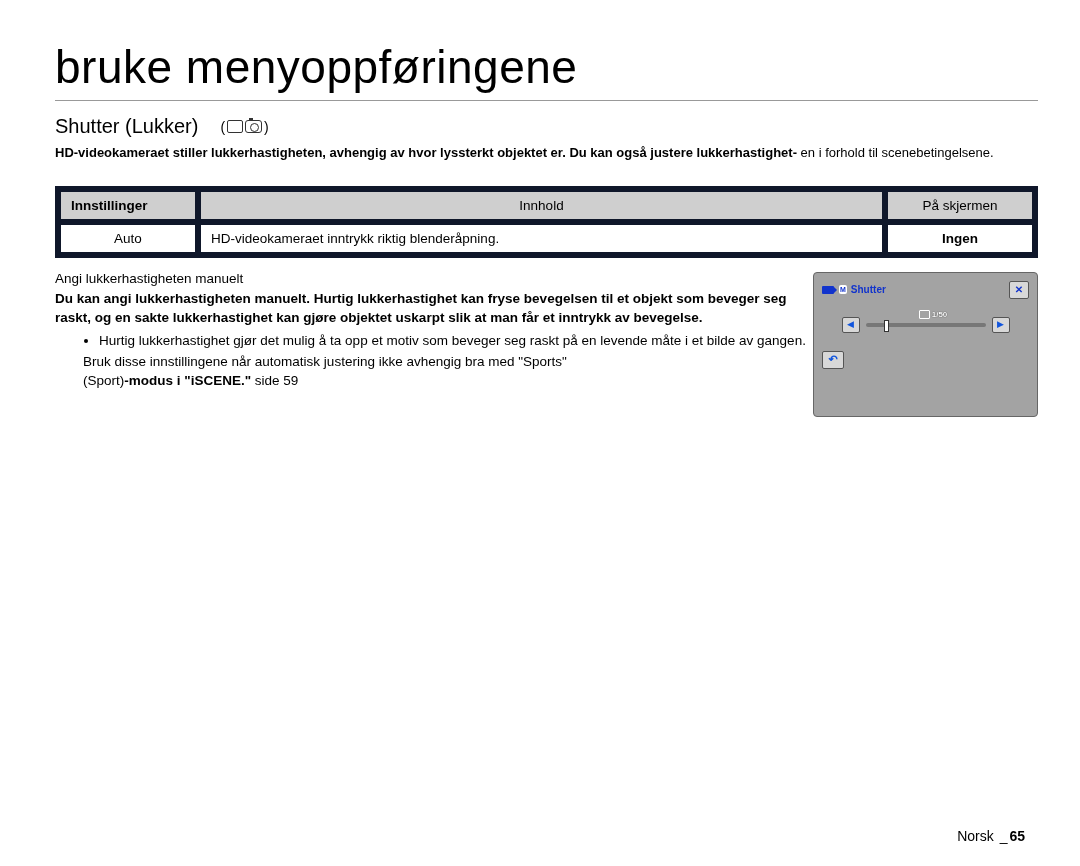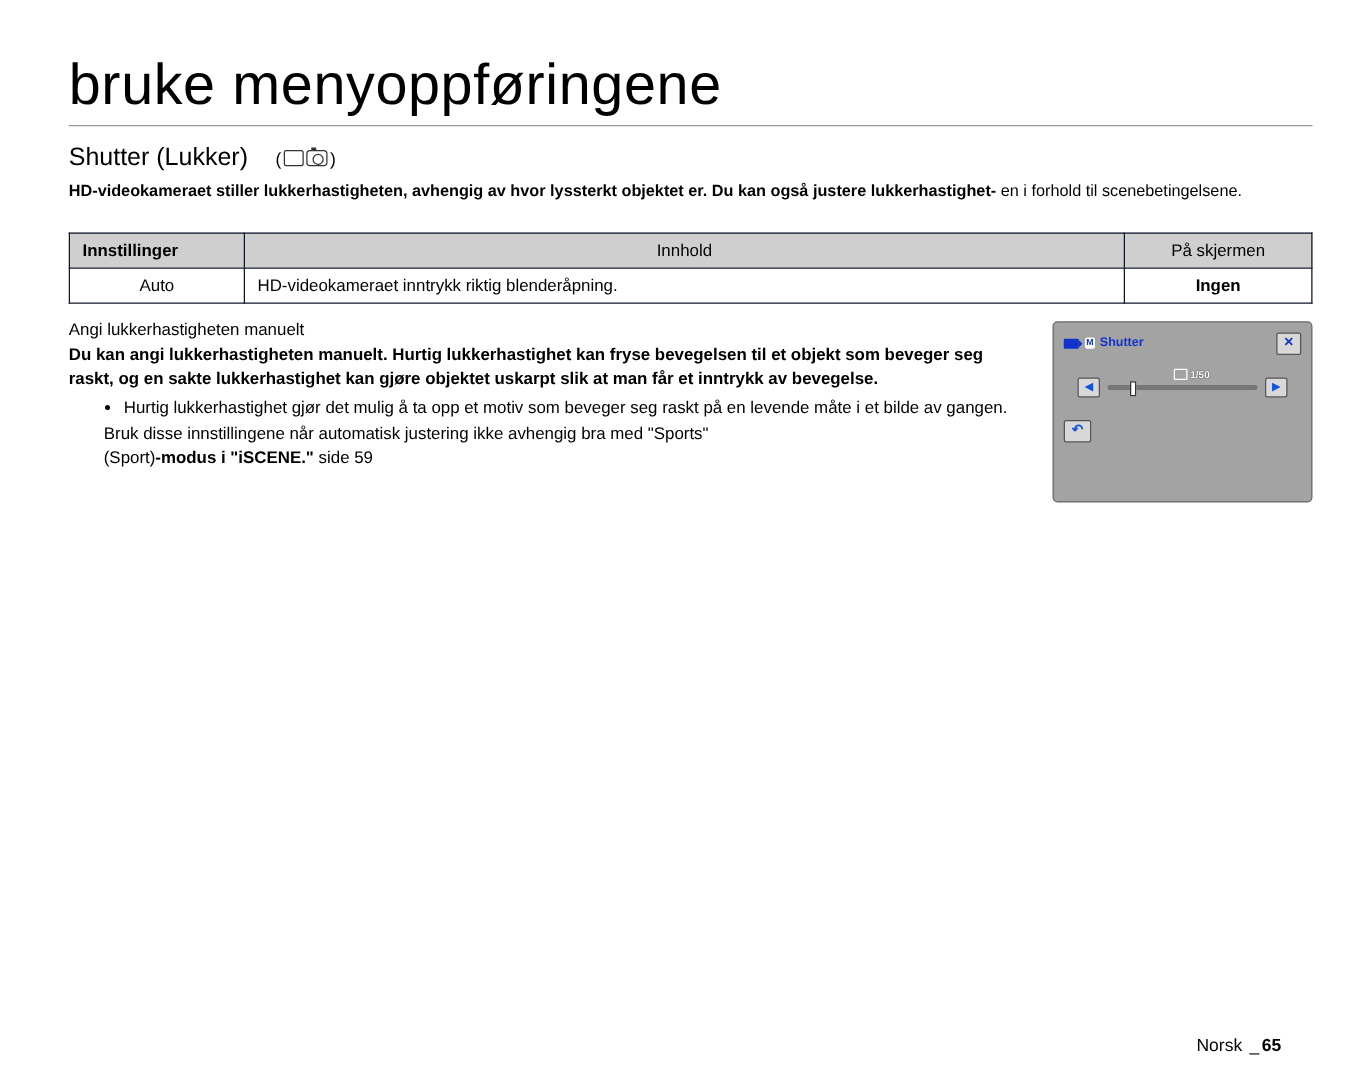--- a/index.html
+++ b/index.html
@@ -5,21 +5,21 @@
   * { box-sizing: border-box; margin: 0; padding: 0; }
   body {
     font-family: Arial, Helvetica, sans-serif;
     background: #fff;
     width: 1080px;
     height: 866px;
     position: relative;
     color: #000;
   }
   .page {
-    padding: 40px 30px 0 55px;
+    padding: 40px 42px 0 55px;
     position: relative;
     height: 100%;
   }
   .title {
     font-size: 46px;
     font-weight: 300;
     letter-spacing: 0.5px;
     border-bottom: 1px solid #999;
     padding-bottom: 6px;
     margin-bottom: 14px;
@@ -45,21 +45,21 @@
     margin-bottom: 24px;
   }
   .intro .bold { font-weight: bold; }
   table.settings {
     border-collapse: collapse;
     width: 100%;
     font-size: 13.5px;
     margin-bottom: 12px;
   }
   table.settings th, table.settings td {
-    border: 1px solid #0f172a;
+    border: 6px solid #0f172a;
     padding: 6px 10px;
     text-align: left;
     vertical-align: middle;
   }
   table.settings thead th {
     background: #cfcfcf;
     font-weight: normal;
     text-align: center;
   }
   table.settings thead th:first-child { text-align: left; font-weight: bold; }
@@ -81,21 +81,21 @@
     font-size: 13.5px;
     line-height: 1.4;
     max-width: 740px;
   }
   ul.bullets li { margin-bottom: 2px; font-weight: normal; }
   .bullet-sub { margin-left: 28px; font-size:13.5px; line-height:1.4; max-width:740px;}
   .screen-widget {
     position: absolute;
     right: 0;
     top: 2px;
-    width: 208px;
+    width: 225px;
     height: 145px;
     background: #a3a3a3;
     border: 1px solid #666;
     border-radius: 4px;
     padding: 8px;
   }
   .sw-header {
     display: flex;
     align-items: center;
     gap: 6px;

